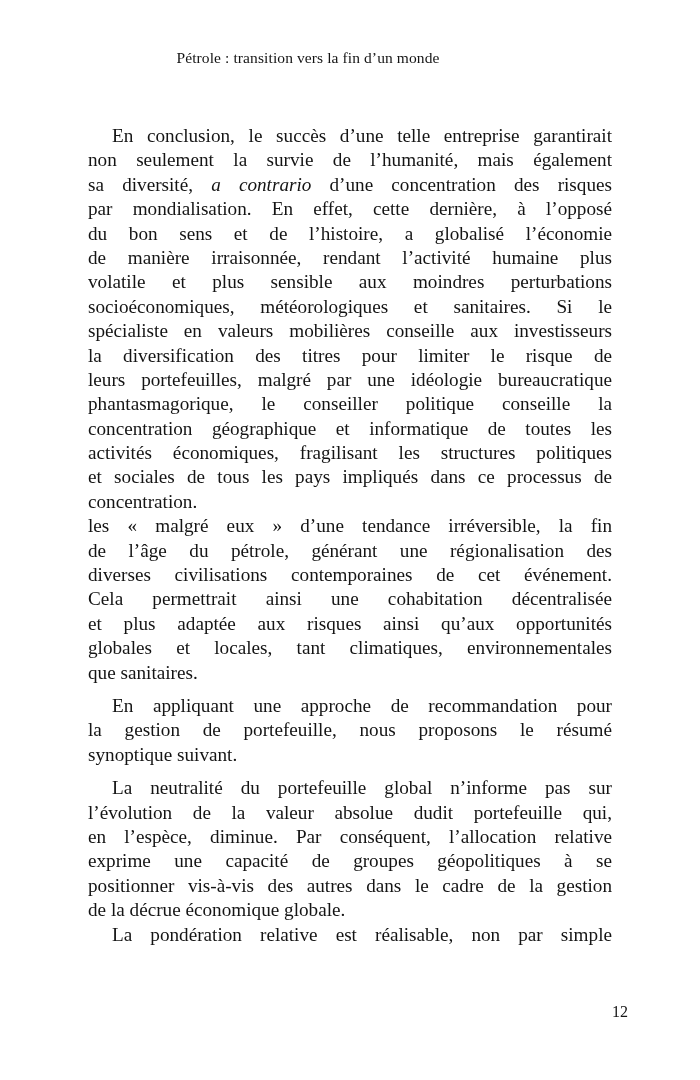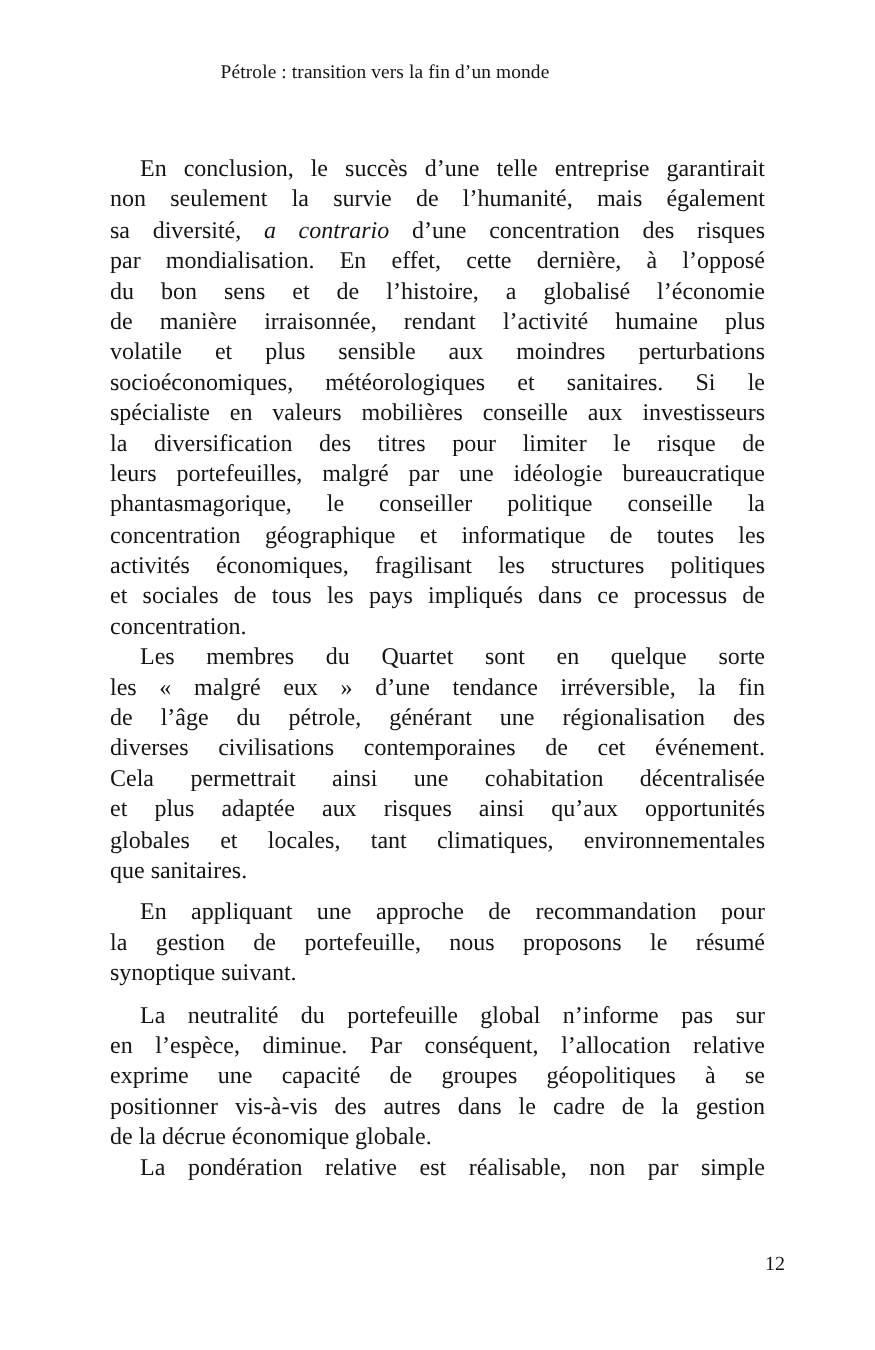--- a/index.html
+++ b/index.html
@@ -36,38 +36,38 @@
     <span class="line">la diversification des titres pour limiter le risque de</span>
     <span class="line">leurs portefeuilles, malgré par une idéologie bureaucratique</span>
     <span class="line">phantasmagorique, le conseiller politique conseille la</span>
     <span class="line">concentration géographique et informatique de toutes les</span>
     <span class="line">activités économiques, fragilisant les structures politiques</span>
     <span class="line">et sociales de tous les pays impliqués dans ce processus de</span>
     <span class="line last">concentration.</span>
   </p>
 
   <p class="para">
-    <span class="line indent">Les membres du Quartet sont en quelque sorte</span>
     <span class="line">les « malgré eux » d’une tendance irréversible, la fin</span>
     <span class="line">de l’âge du pétrole, générant une régionalisation des</span>
     <span class="line">diverses civilisations contemporaines de cet événement.</span>
     <span class="line">Cela permettrait ainsi une cohabitation décentralisée</span>
     <span class="line">et plus adaptée aux risques ainsi qu’aux opportunités</span>
     <span class="line">globales et locales, tant climatiques, environnementales</span>
     <span class="line last">que sanitaires.</span>
   </p>
 
   <p class="para gap">
     <span class="line indent">En appliquant une approche de recommandation pour</span>
     <span class="line">la gestion de portefeuille, nous proposons le résumé</span>
     <span class="line last">synoptique suivant.</span>
   </p>
 
   <p class="para gap">
     <span class="line indent">La neutralité du portefeuille global n’informe pas sur</span>
+    <span class="line">l’évolution de la valeur absolue dudit portefeuille qui,</span>
     <span class="line">en l’espèce, diminue. Par conséquent, l’allocation relative</span>
     <span class="line">exprime une capacité de groupes géopolitiques à se</span>
     <span class="line">positionner vis-à-vis des autres dans le cadre de la gestion</span>
     <span class="line last">de la décrue économique globale.</span>
   </p>
 
   <p class="para">
     <span class="line indent">La pondération relative est réalisable, non par simple</span>
   </p>
 </div>

